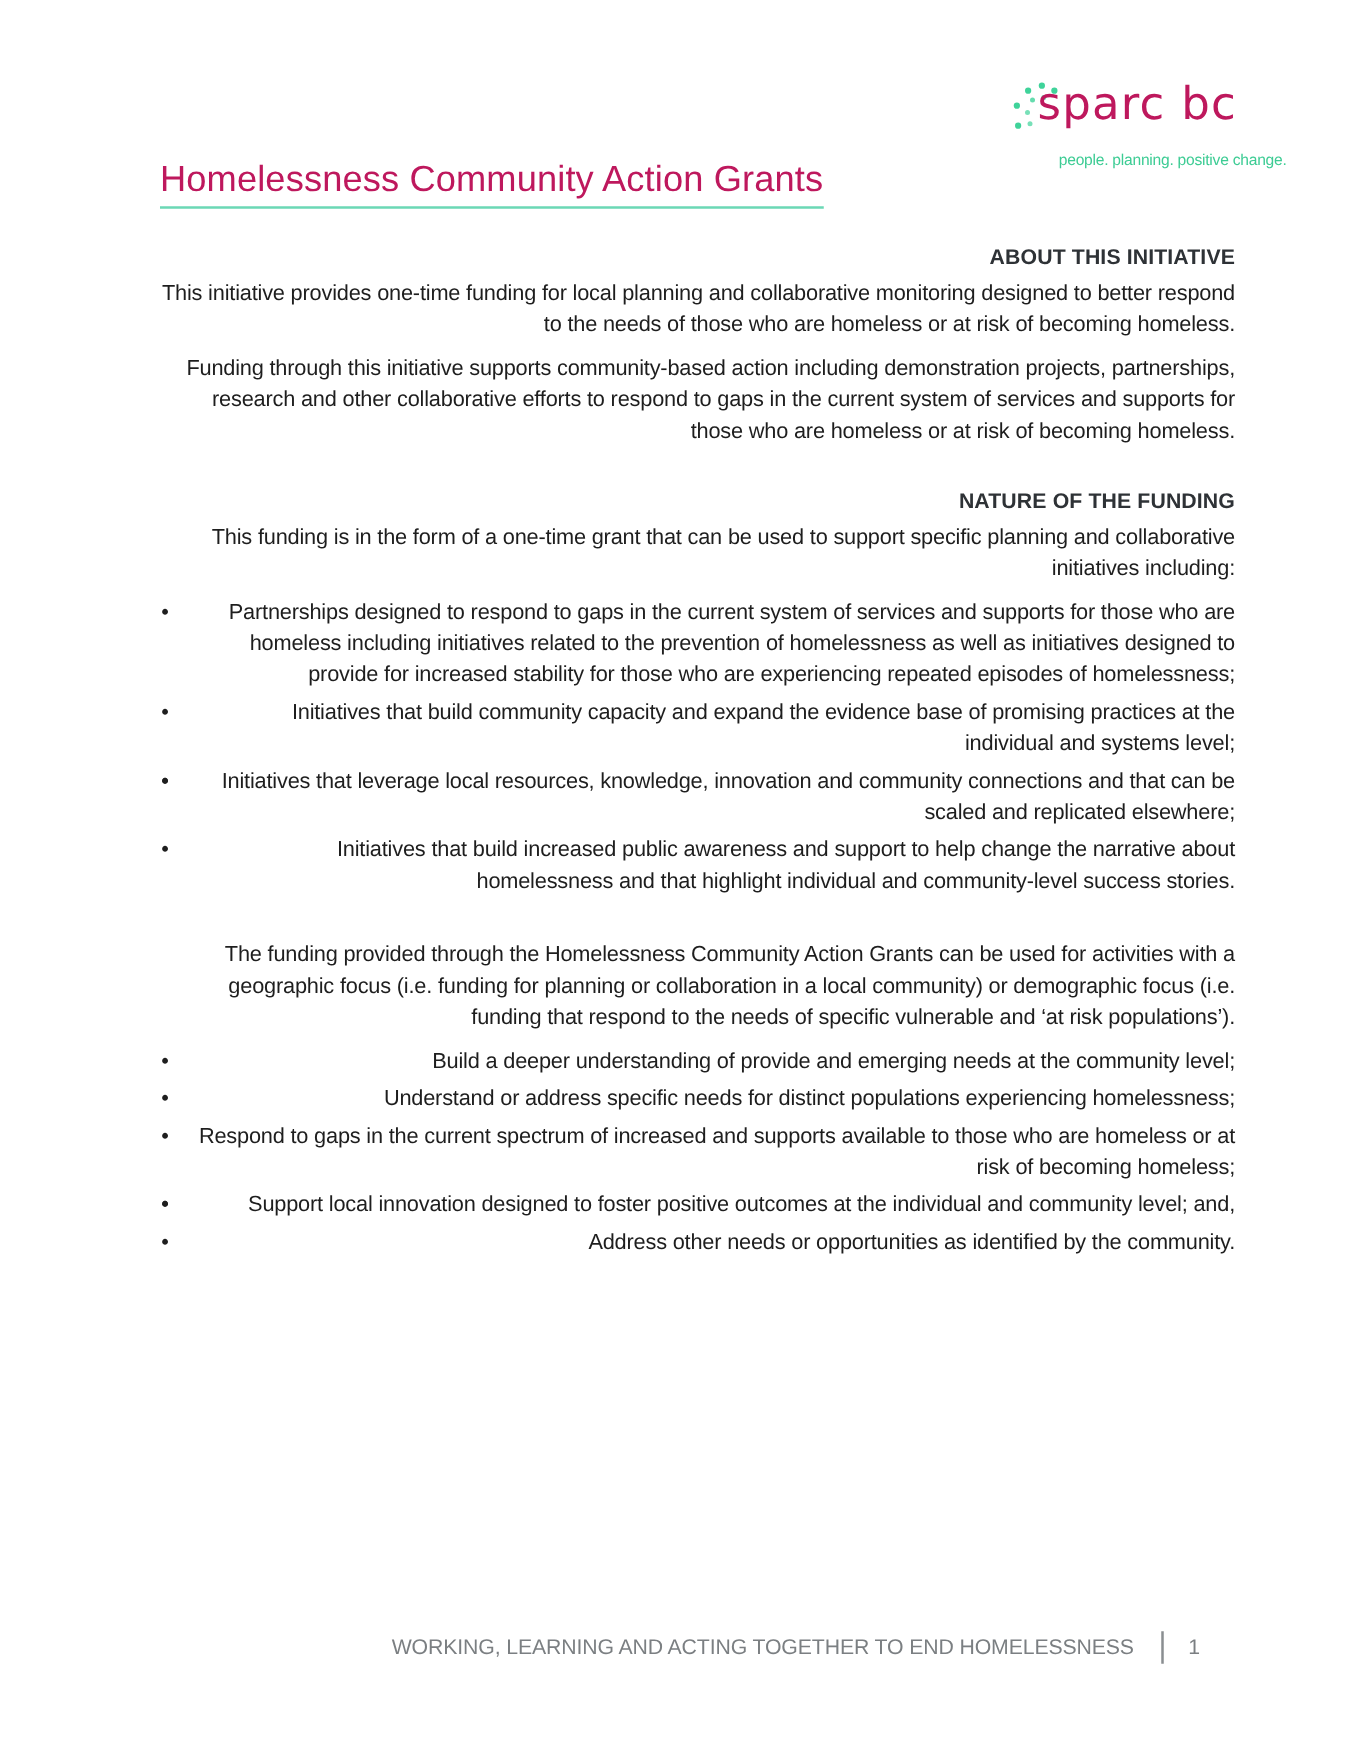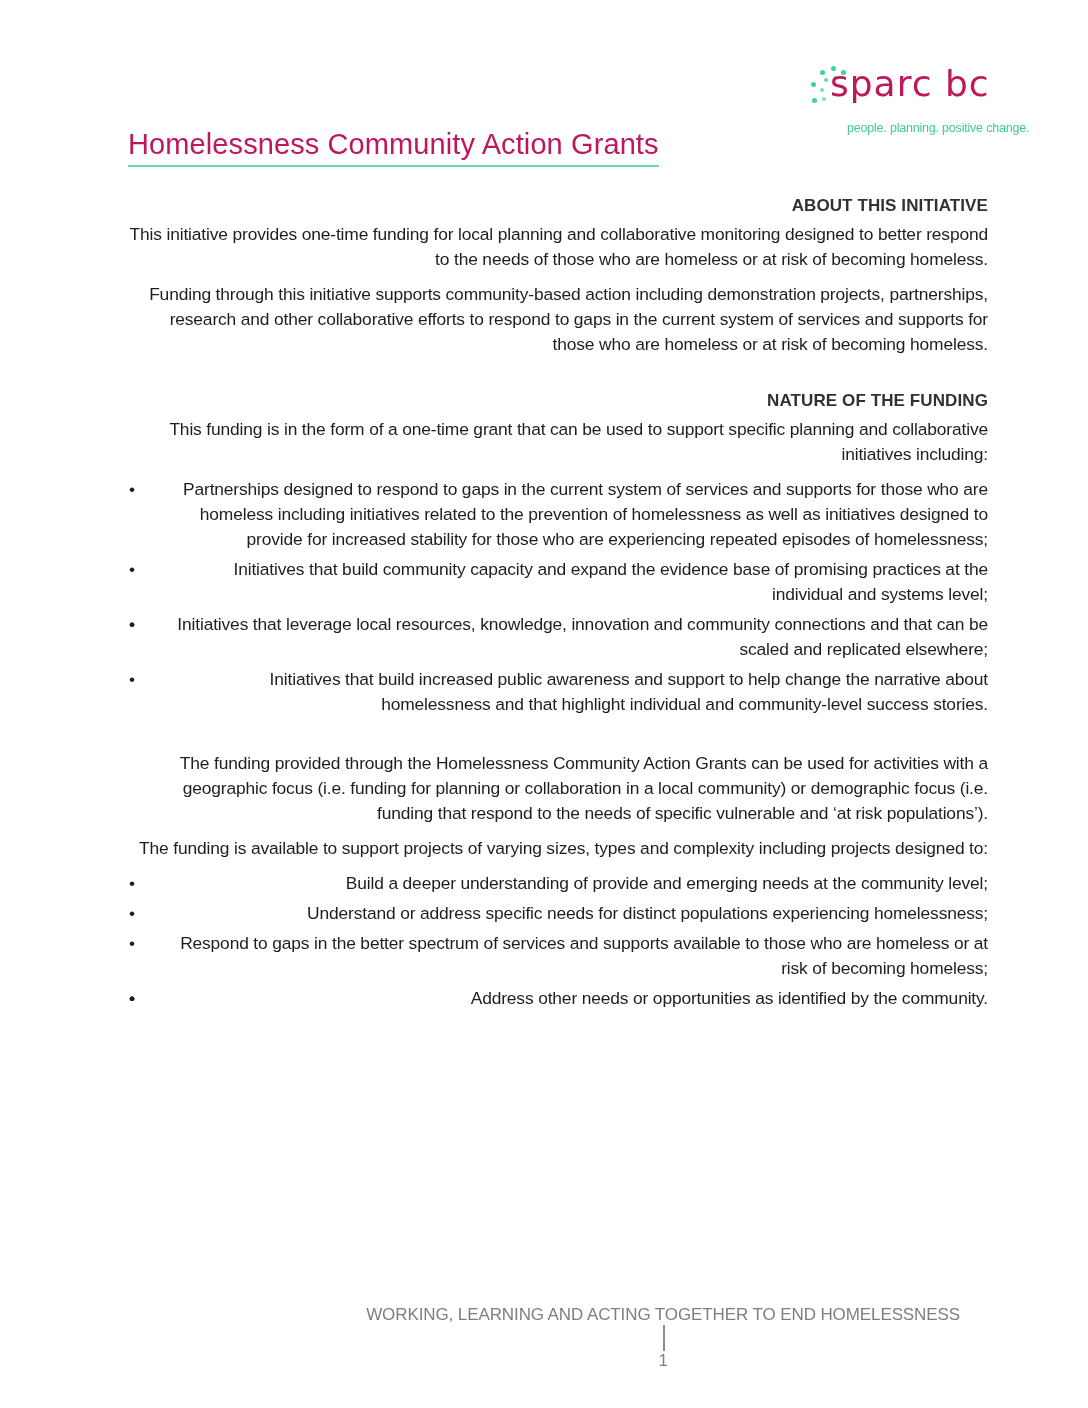--- a/index.html
+++ b/index.html
@@ -23,21 +23,21 @@
   .heading { font-size: 17px; font-weight: bold; color: #2e3236; margin: 0 0 6px 0;
              letter-spacing: 0.1px; }
   .para { font-size: 17.4px; line-height: 25px; margin: 0 0 10px 0; color: #1e1e1e;
           letter-spacing: -0.15px; }
   ul.bullets { list-style: none; margin: 0; padding: 0; }
   ul.bullets li { position: relative; padding-left: 30px; font-size: 17.4px; line-height: 25px;
                   margin-bottom: 5px; letter-spacing: -0.15px; }
   ul.bullets li .dot { position: absolute; left: 1px; top: 0; }
 
   .footer { position: absolute; top: 1305px; right: 128px; font-size: 17px; color: #7b7f82;
-            white-space: nowrap; display: flex; align-items: center; letter-spacing: -0.1px; flex-direction: column; }
+            white-space: nowrap; display: flex; align-items: center; letter-spacing: -0.1px; }
   .footer .sep { display: inline-block; width: 1.5px; height: 26px; background: #8a8e91;
                  margin: 0 20px 0 22px; }
 </style>
 </head>
 <body>
 
 <div class="logo">
   <div class="logo-dots">
     <span style="left:12px;top:6px;width:5px;height:5px;"></span>
     <span style="left:23px;top:2px;width:5px;height:5px;"></span>
@@ -70,27 +70,26 @@
       <li><span class="dot">•</span><span>Partnerships designed to respond to gaps in the current system of services and supports for those who are homeless including initiatives related to the prevention of homelessness as well as initiatives designed to provide for increased stability for those who are experiencing repeated episodes of homelessness;</span></li>
       <li><span class="dot">•</span><span>Initiatives that build community capacity and expand the evidence base of promising practices at the individual and systems level;</span></li>
       <li><span class="dot">•</span></li>
       <li><span class="dot">•</span><span>Initiatives that leverage local resources, knowledge, innovation and community connections and that can be scaled and replicated elsewhere;</span></li>
       <li><span class="dot">•</span><span>Initiatives that build increased public awareness and support to help change the narrative about homelessness and that highlight individual and community-level success stories.</span></li>
     </ul>
   </div>
 
   <div class="section">
     <p class="para">The funding provided through the Homelessness Community Action Grants can be used for activities with a geographic focus (i.e. funding for planning or collaboration in a local community) or demographic focus (i.e. funding that respond to the needs of specific vulnerable and ‘at risk populations’).</p>
-    <p class="para">The funding is available to support projects of varying sizes, types and complexity including projects designed to:</p>
     <ul class="bullets">
       <li><span class="dot">•</span><span>Build a deeper understanding of provide and emerging needs at the community level;</span></li>
       <li><span class="dot">•</span><span>Understand or address specific needs for distinct populations experiencing homelessness;</span></li>
-      <li><span class="dot">•</span><span>Respond to gaps in the better spectrum of services and supports available to those who are homeless or at risk of becoming homeless;</span></li>
+      <li><span class="dot">•</span><span>Respond to gaps in the current spectrum of increased and supports available to those who are homeless or at risk of becoming homeless;</span></li>
       <li><span class="dot">•</span></li>
-      <li><span class="dot">•</span></li>
+      <li><span class="dot">•</span><span>Support local innovation designed to foster positive outcomes at the individual and community level; and,</span></li>
       <li><span class="dot">•</span><span>Address other needs or opportunities as identified by the community.</span></li>
     </ul>
   </div>
 
 </div>
 
 <div class="footer">
   <span>WORKING, LEARNING AND ACTING TOGETHER TO END HOMELESSNESS</span>
   <span class="sep"></span>
   <span>1</span>

